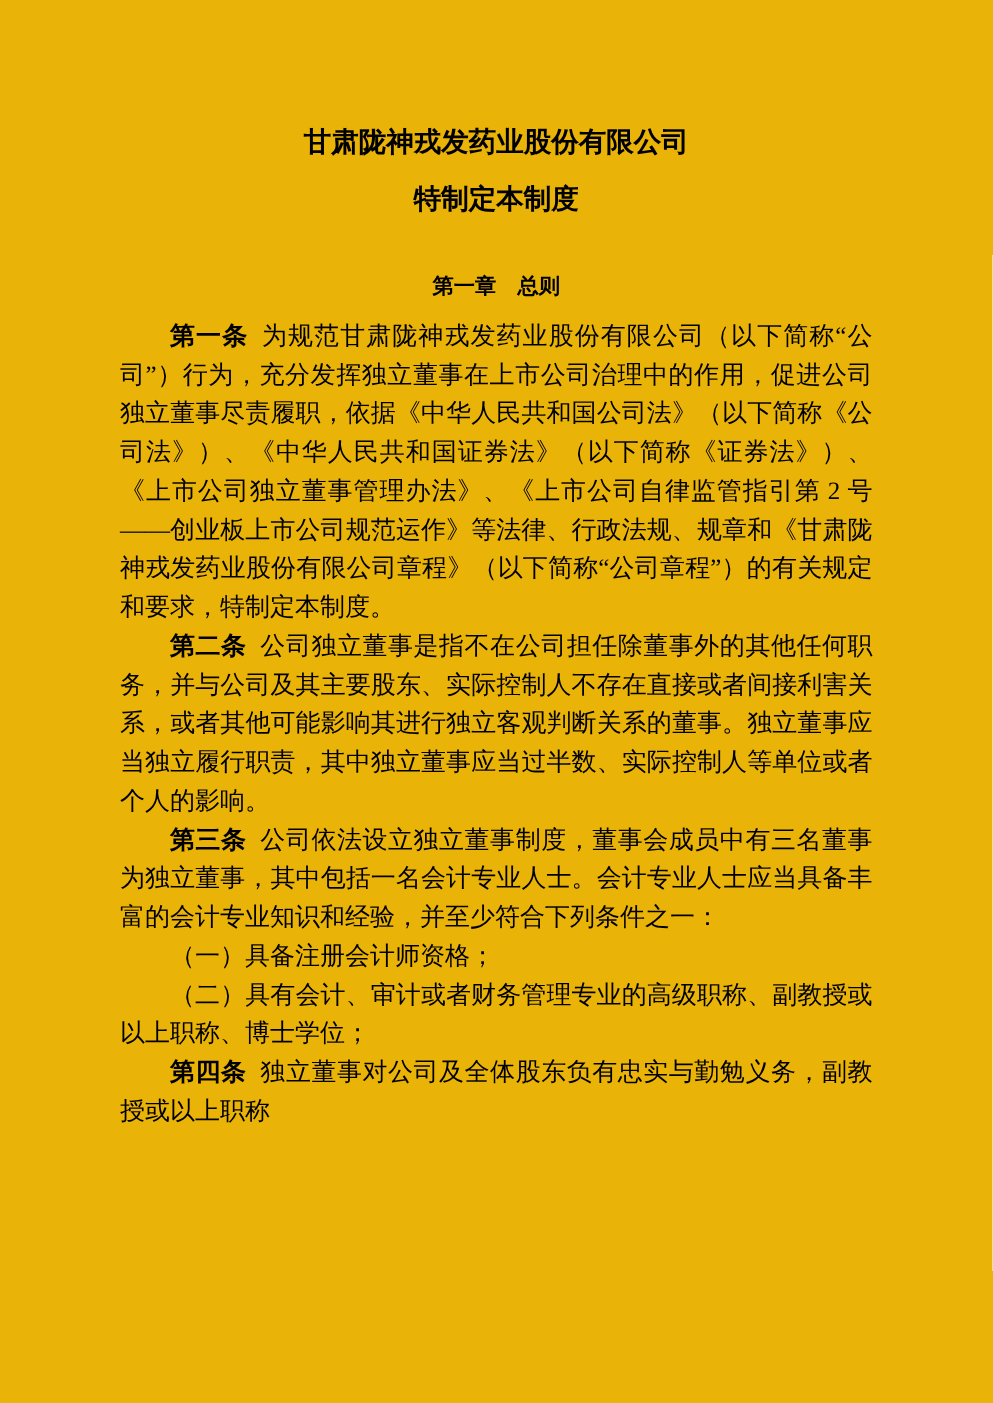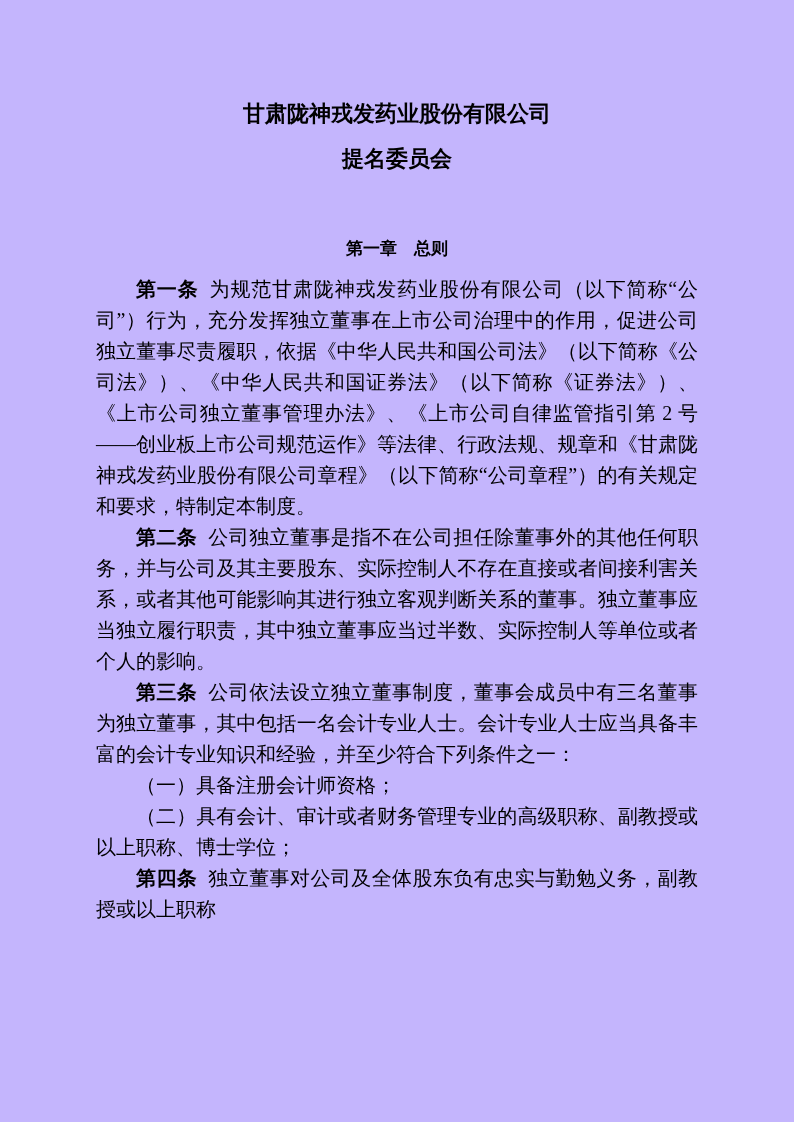--- a/index.html
+++ b/index.html
@@ -1,59 +1,59 @@
 <!DOCTYPE html>
 <html><head>
 <meta charset="utf-8">
 <style>
   * { margin: 0; padding: 0; box-sizing: border-box; }
   html, body { background: #ffffff; }
   .page {
     width: 794px;
     height: 1122px;
     margin: 0 auto;
-    background: #c4b5fd;
+    background: #eab308;
     padding: 91px 96px 0 96px;
     font-family: "Liberation Serif", "DejaVu Serif", serif;
     color: #000000;
     overflow: hidden;
   }
   .doc-title {
     font-size: 22px;
     font-weight: bold;
     text-align: center;
     line-height: 45px;
   }
   .chapter-heading {
     font-size: 17px;
     font-weight: bold;
     text-align: center;
     line-height: 31px;
-    margin-top: 52px;
+    margin-top: 32px;
     margin-bottom: 10px;
   }
   .para {
     font-size: 20px;
     line-height: 31px;
     text-align: justify;
     text-indent: 2em;
   }
   .article-label {
     font-weight: bold;
     padding-right: 0.55em;
   }
   .article-label:empty { padding: 0; }
 </style>
 </head>
 <body>
 
 <div class="page">
 
   <div class="doc-title">甘肃陇神戎发药业股份有限公司</div>
-  <div class="doc-title">提名委员会</div>
+  <div class="doc-title">特制定本制度</div>
 
   <div class="chapter-heading">第一章　总则</div>
 
   <p class="para"><span class="article-label">第一条</span><span>为规范甘肃陇神戎发药业股份有限公司（以下简称“公司”）行为，充分发挥独立董事在上市公司治理中的作用，促进公司独立董事尽责履职，依据《中华人民共和国公司法》（以下简称《公司法》）、《中华人民共和国证券法》（以下简称《证券法》）、《上市公司独立董事管理办法》、《上市公司自律监管指引第 2 号——创业板上市公司规范运作》等法律、行政法规、规章和《甘肃陇神戎发药业股份有限公司章程》（以下简称“公司章程”）的有关规定和要求，特制定本制度。</span></p>
 
   <p class="para"><span class="article-label">第二条</span><span>公司独立董事是指不在公司担任除董事外的其他任何职务，并与公司及其主要股东、实际控制人不存在直接或者间接利害关系，或者其他可能影响其进行独立客观判断关系的董事。独立董事应当独立履行职责，其中独立董事应当过半数、实际控制人等单位或者个人的影响。</span></p>
 
   <p class="para"><span class="article-label">第三条</span><span>公司依法设立独立董事制度，董事会成员中有三名董事为独立董事，其中包括一名会计专业人士。会计专业人士应当具备丰富的会计专业知识和经验，并至少符合下列条件之一：</span></p>
 
   <p class="para"><span class="article-label"></span><span>（一）具备注册会计师资格；</span></p>

